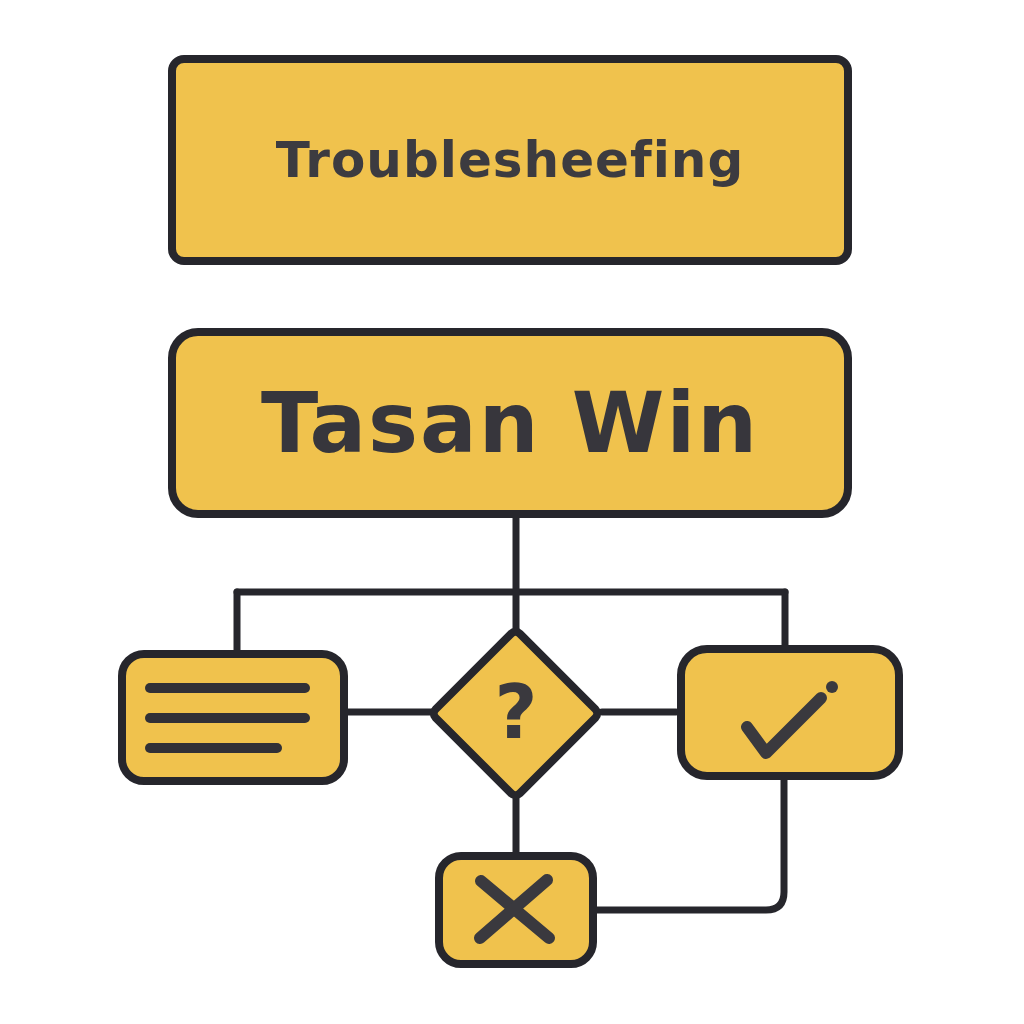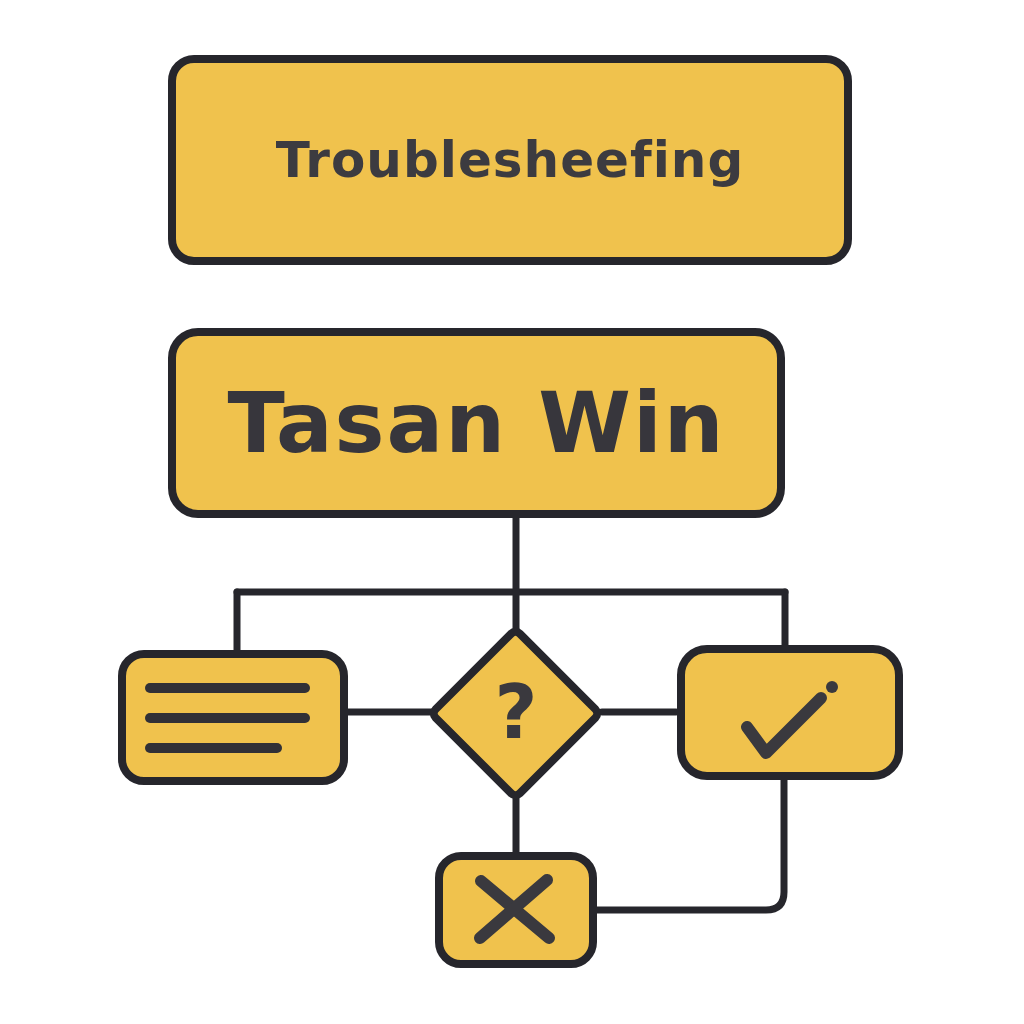--- a/index.html
+++ b/index.html
@@ -27,35 +27,35 @@
     background: #F0C24D;
     border: 8px solid #26262C;
     z-index: 2;
     display: flex;
     align-items: center;
     justify-content: center;
   }
   .title-box {
     left: 168px; top: 55px;
     width: 684px; height: 210px;
-    border-radius: 26px;
+    border-radius: 16px;
     flex-direction: column;
     gap: 12px;
   }
   .title-line {
     font-weight: bold;
     font-size: 50px;
     line-height: 1.28;
     color: #3C3B40;
     letter-spacing: 1px;
     text-align: center;
   }
   .subject-box {
     left: 168px; top: 328px;
-    width: 617px; height: 190px;
+    width: 684px; height: 190px;
     border-radius: 30px;
   }
   .subject-label {
     font-weight: bold;
     font-size: 84px;
     color: #37363C;
     letter-spacing: 2px;
   }
   .diamond {
     position: absolute;

